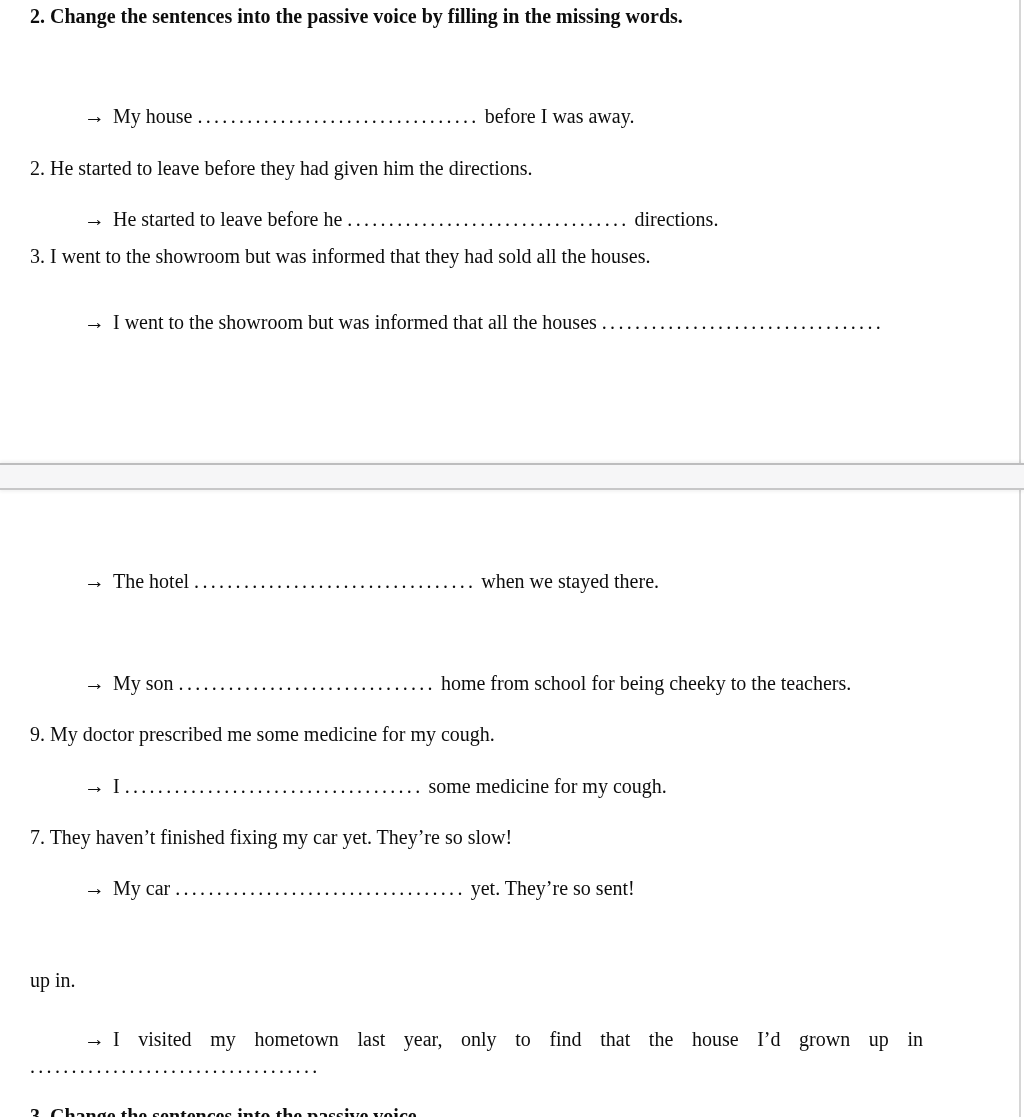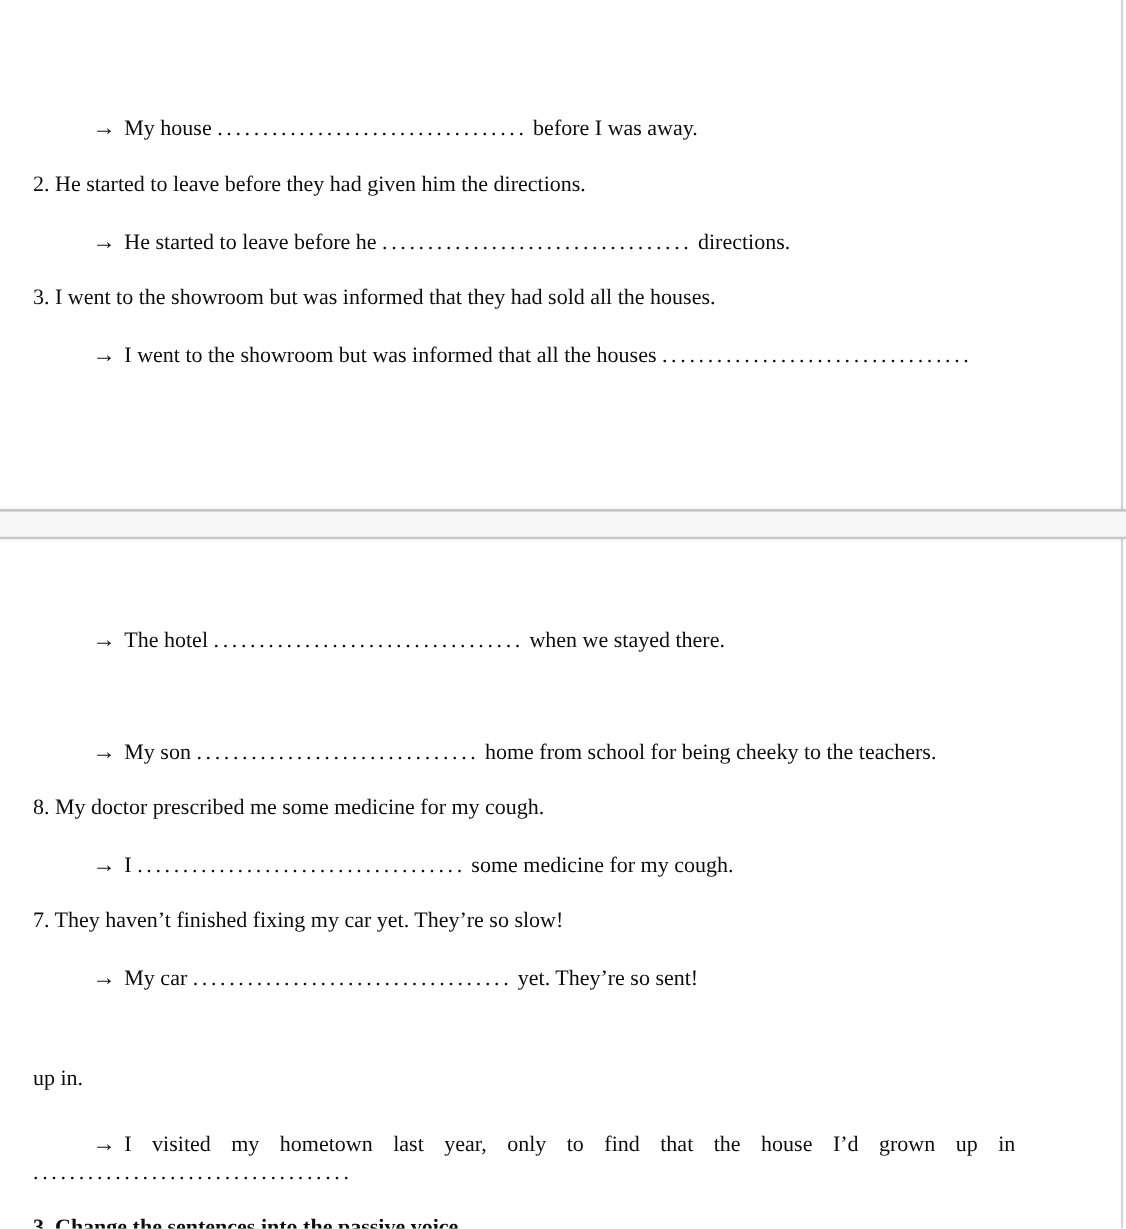--- a/index.html
+++ b/index.html
@@ -58,45 +58,46 @@
   }
   .answer.just { width: 839px; }
 </style>
 </head>
 <body>
 
 <div id="viewer">
 
   <div class="page" id="page1">
 
+    <p class="line bold" style="top:5px">2. Change the sentences into the passive voice by filling in the missing words.</p>
 
 
     <p class="line answer" style="top:105px"><span class="arrow">→</span><span>My house </span><span class="dots">..................................</span><span> before I was away.</span></p>
 
     <p class="line" style="top:157px">2. He started to leave before they had given him the directions.</p>
 
     <p class="line answer" style="top:208px"><span class="arrow">→</span><span>He started to leave before he </span><span class="dots">..................................</span><span> directions.</span></p>
 
-    <p class="line" style="top:259px">3. I went to the showroom but was informed that they had sold all the houses.</p>
+    <p class="line" style="top:245px">3. I went to the showroom but was informed that they had sold all the houses.</p>
 
     <p class="line answer" style="top:311px"><span class="arrow">→</span><span>I went to the showroom but was informed that all the houses </span><span class="dots">..................................</span><span></span></p>
 
 
   </div>
 
   <div class="page-gap"></div>
 
   <div class="page" id="page2">
 
     <p class="line answer" style="top:80px"><span class="arrow">→</span><span>The hotel </span><span class="dots">..................................</span><span> when we stayed there.</span></p>
 
 
     <p class="line answer" style="top:182px"><span class="arrow">→</span><span>My son </span><span class="dots">...............................</span><span> home from school for being cheeky to the teachers.</span></p>
 
-    <p class="line" style="top:233px">8. My doctor prescribed me some medicine for my cough.</p>
+    <p class="line" style="top:233px">9. My doctor prescribed me some medicine for my cough.</p>
 
     <p class="line answer" style="top:285px"><span class="arrow">→</span><span>I </span><span class="dots">....................................</span><span> some medicine for my cough.</span></p>
 
     <p class="line" style="top:336px">7. They haven’t finished fixing my car yet. They’re so slow!</p>
 
     <p class="line answer" style="top:387px"><span class="arrow">→</span><span>My car </span><span class="dots">...................................</span><span> yet. They’re so sent!</span></p>
 
     <p class="line" style="top:479px">up in.</p>
 
     <p class="line answer just" style="top:529px"><span class="arrow">→</span><span>I visited my hometown last year, only to find that the house I’d grown up in</span></p>

